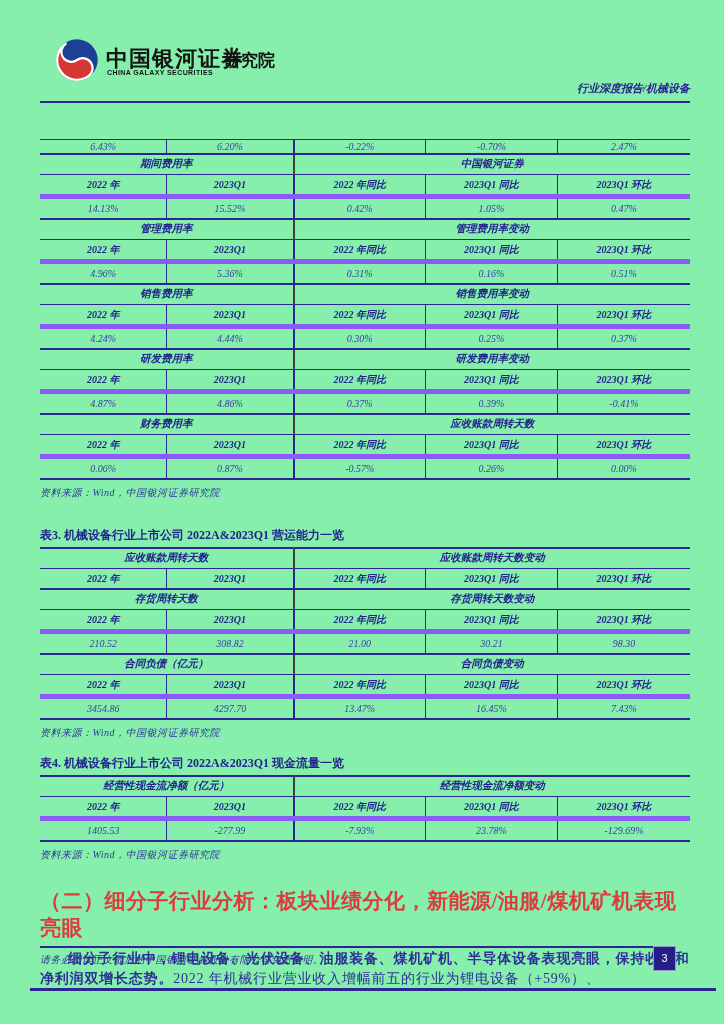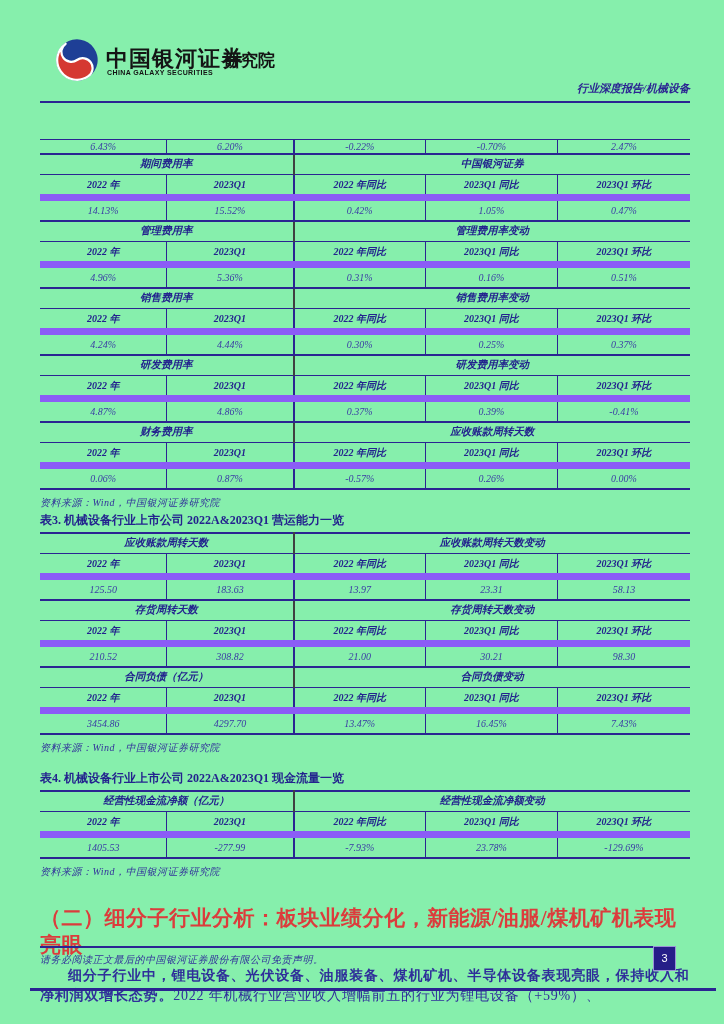--- a/index.html
+++ b/index.html
@@ -25,27 +25,27 @@
   table.rpt{width:100%;border-collapse:collapse;table-layout:fixed;}
   col.c1,col.c2{width:19.5%;}
   col.c3,col.c4{width:20.3%;}
   col.c5{width:20.4%;}
   table.rpt td{
     text-align:center;padding:0;height:19px;vertical-align:middle;
     font-size:10px;color:#3A3AA5;line-height:1;
   }
   tr.sec td{font-weight:bold;color:#23238E;font-size:10.5px;border-top:2px solid #2B2492;}
   tr.head td{font-weight:bold;color:#23238E;border-top:1px solid #2B2492;}
-  tr.vals td{border-top:7px solid #8b5cf6;border-bottom:2px solid #2B2492;}
+  tr.vals td{border-top:5px solid #8b5cf6;border-bottom:2px solid #2B2492;}
   tr.vals.leading td{height:13px;border-top:1.5px solid #2B2492;}
   tr.head td:not(:last-child),tr.vals td:not(:last-child){border-right:1px solid #2B2492;}
   tr.head td:nth-child(2),tr.vals td:nth-child(2){border-right:2px solid #2B2492;}
   tr.sec td:first-child{border-right:2px solid #404040;}
   .source{margin-top:6px;font-size:10px;font-style:italic;color:#32329B;letter-spacing:0.5px;}
-  .table-title{margin-top:2px;margin-bottom:3px;font-size:12px;font-weight:bold;color:#23238E;}
+  .table-title{margin-top:27px;margin-bottom:3px;font-size:12px;font-weight:bold;color:#23238E;}
   .t4-title{margin-top:15px;}
   
   .sec-heading{
     margin:26px 0 0 0;font-size:21px;font-weight:600;line-height:1.27;
     color:#DC3C3C;letter-spacing:0.5px;
   }
   .para{margin:8px 0 0 0;font-size:14px;line-height:1.4;color:#2F2F9A;text-indent:2em;letter-spacing:0.8px;}
   .para .b{font-weight:bold;}
   
   .ftr-rule{position:absolute;left:40px;top:946px;width:613px;height:2px;background:#2B2492;}
@@ -206,27 +206,20 @@
               <td colspan="2">应收账款周转天数</td>
               <td colspan="3">应收账款周转天数变动</td>
             </tr>
             <tr class="head">
               <td>2022 年</td>
               <td>2023Q1</td>
               <td>2022 年同比</td>
               <td>2023Q1 同比</td>
               <td>2023Q1 环比</td>
             </tr>
-            <tr class="vals">
-              <td>125.50</td>
-              <td>183.63</td>
-              <td>13.97</td>
-              <td>23.31</td>
-              <td>58.13</td>
-            </tr>
             <tr class="sec">
               <td colspan="2">存货周转天数</td>
               <td colspan="3">存货周转天数变动</td>
             </tr>
             <tr class="head">
               <td>2022 年</td>
               <td>2023Q1</td>
               <td>2022 年同比</td>
               <td>2023Q1 同比</td>
               <td>2023Q1 环比</td>

